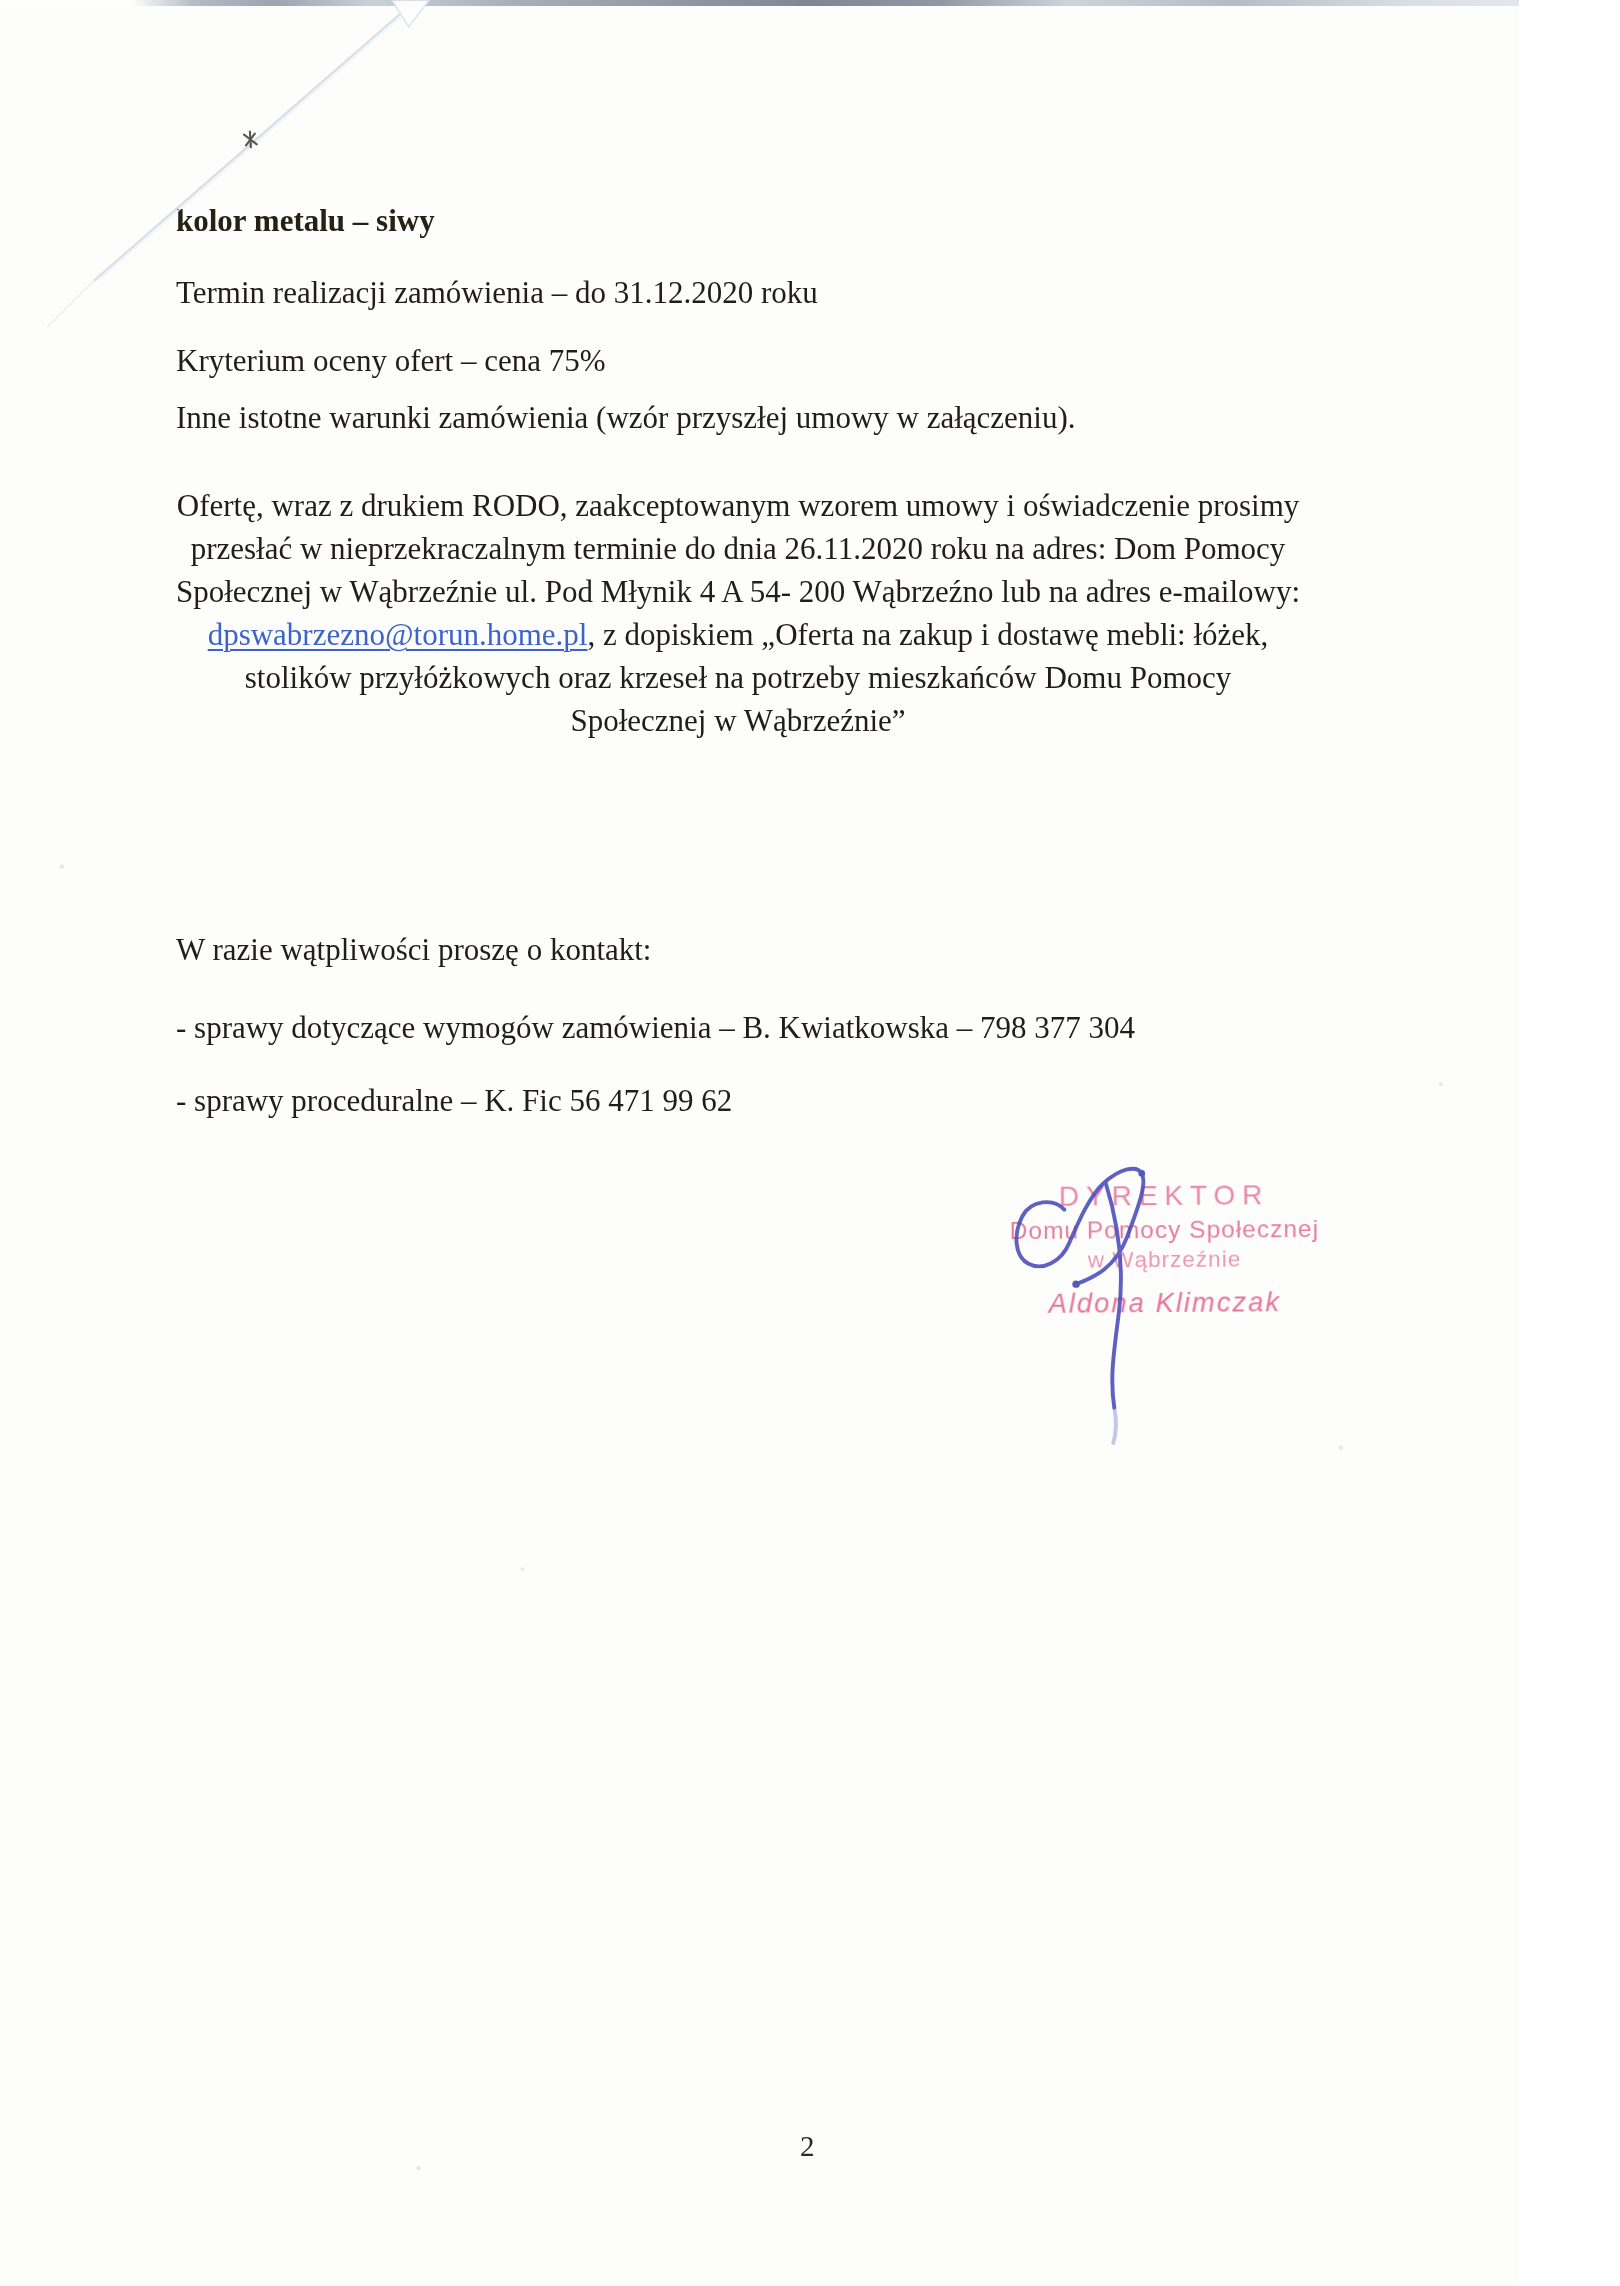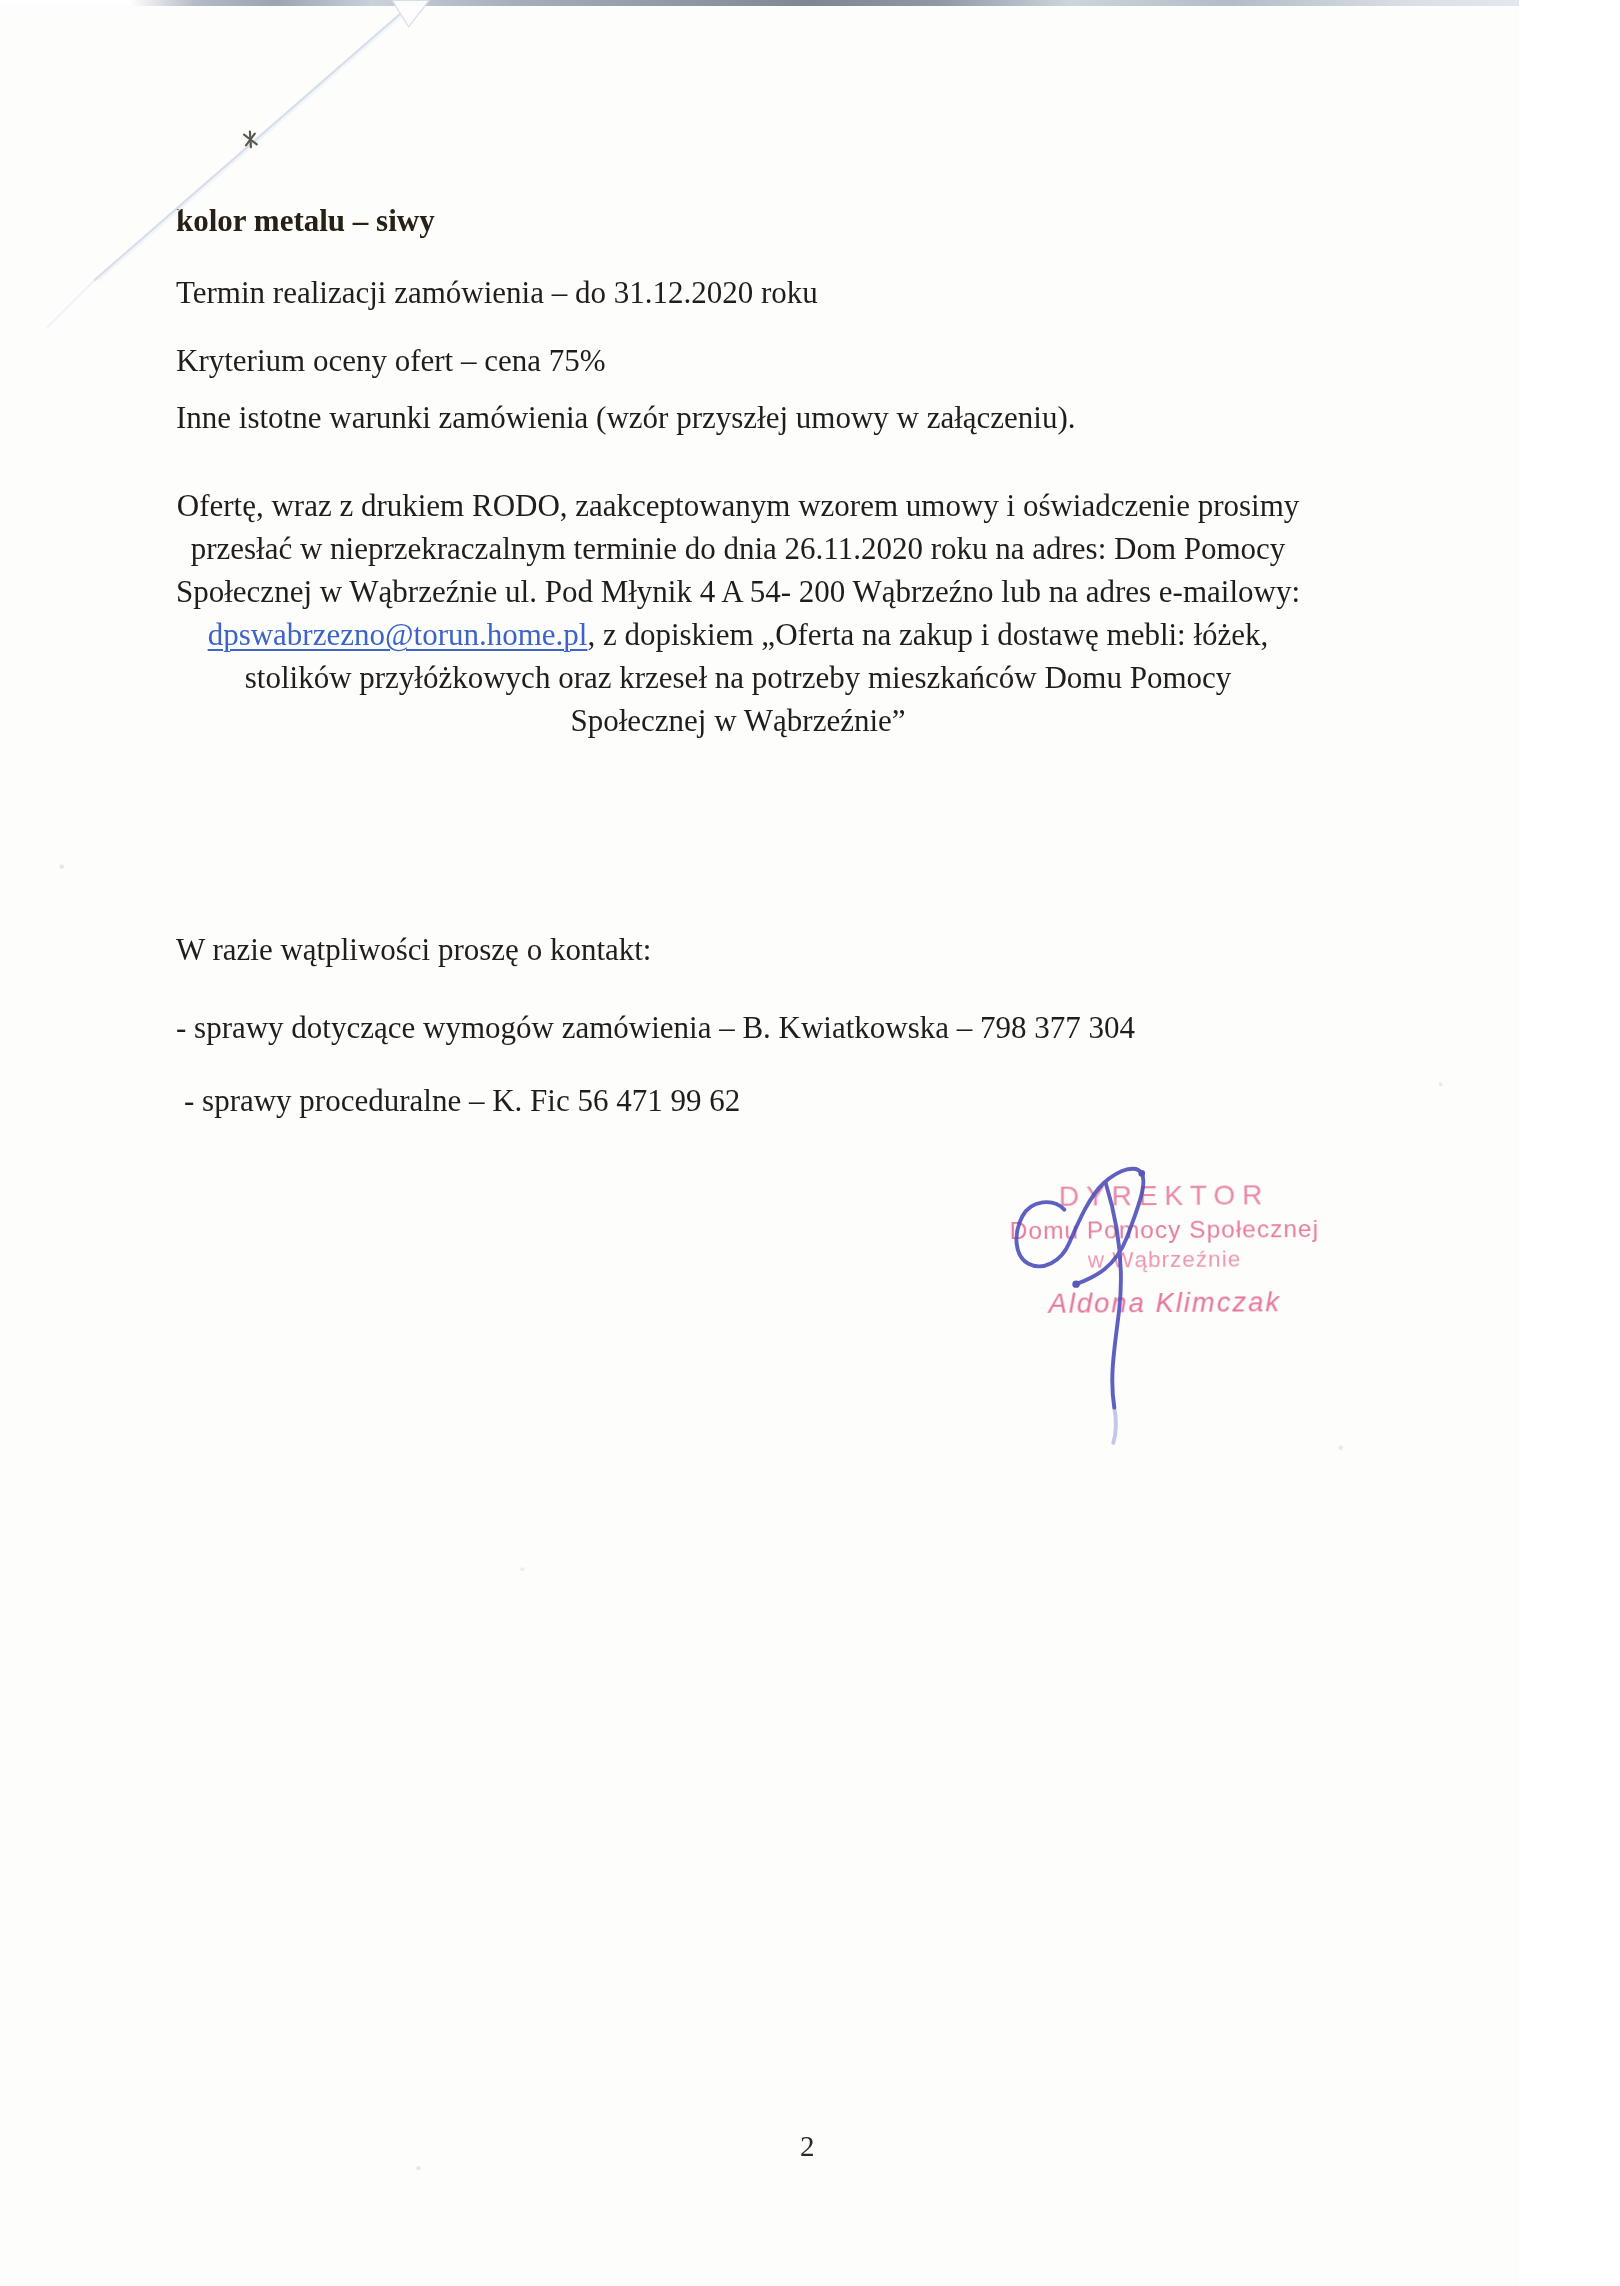--- a/index.html
+++ b/index.html
@@ -79,21 +79,21 @@
     <div class="oline"><span>Społecznej w Wąbrzeźnie ul. Pod Młynik 4 A 54- 200 Wąbrzeźno lub na adres e-mailowy:</span></div>
     <div class="oline"><a class="link">dpswabrzezno@torun.home.pl</a><span>, z dopiskiem „</span><span class="b">Oferta na zakup i dostawę mebli: łóżek,</span></div>
     <div class="oline"><span class="b">stolików przyłóżkowych oraz krzeseł na potrzeby mieszkańców Domu Pomocy</span></div>
     <div class="oline"><span class="b">Społecznej w Wąbrzeźnie”</span></div>
   </div>
 
   <div class="txt" style="top:928px;">W razie wątpliwości proszę o kontakt:</div>
 
   <div class="txt" style="top:1006px;">- sprawy dotyczące wymogów zamówienia – B. Kwiatkowska – 798 377 304</div>
 
-  <div class="txt" style="top:1079px;margin-left:8px;">- sprawy proceduralne – K. Fic 56 471 99 62</div>
+  <div class="txt" style="top:1079px;">- sprawy proceduralne – K. Fic 56 471 99 62</div>
 
   <div class="stamp">
     <div class="s1">DYREKTOR</div>
     <div class="s2">Domu Pomocy Społecznej</div>
     <div class="s3">w Wąbrzeźnie</div>
     <div class="sname">Aldona Klimczak</div>
   </div>
 
   <svg class="overlay" viewBox="0 0 1653 2333" xmlns="http://www.w3.org/2000/svg">
 

